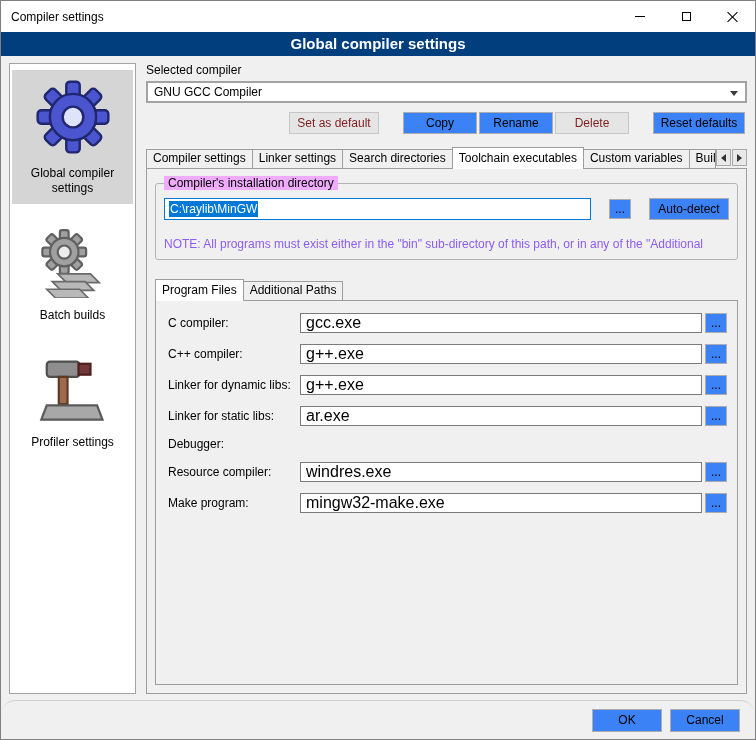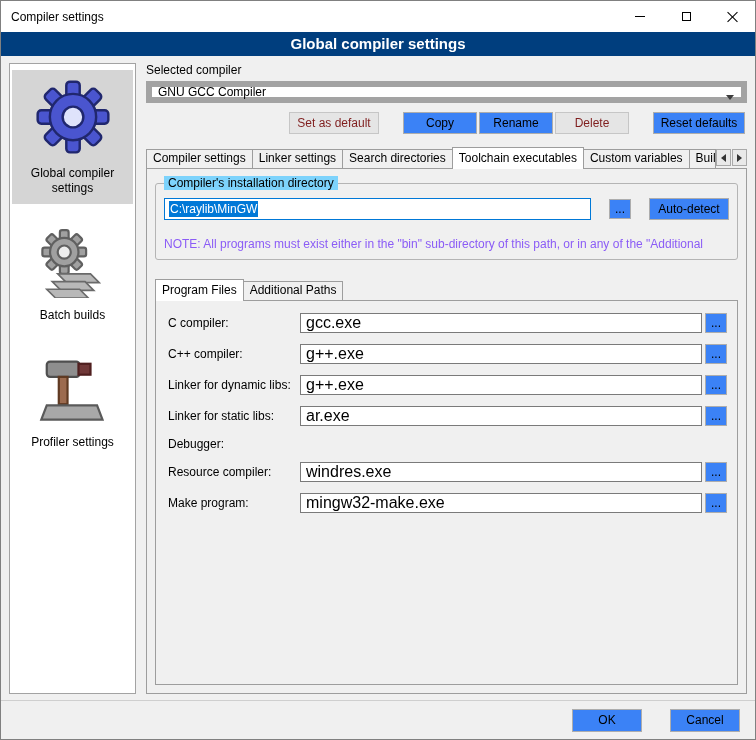--- a/index.html
+++ b/index.html
@@ -40,21 +40,21 @@
   
   .sidebar { width:127px; flex:none; background:#fff; border:1px solid #a3a3a3; padding:6px 2px; overflow:hidden; }
   .side-item { text-align:center; padding:8px 2px 8px; margin-bottom:16px; }
   .side-item.selected { background:#d5d5d5; }
   .side-icon { display:block; margin:0 auto 10px; }
   .side-label { font-size:12px; line-height:1.25; }
   
   .main { flex:1; display:flex; flex-direction:column; min-width:0; }
   .field-caption { margin-bottom:4px; }
   .combo {
-    height:22px; border:6px solid #a3a3a3; background:#fff;
+    height:22px; border:2px solid #a3a3a3; background:#fff;
     display:flex; align-items:center; padding:0 24px 0 6px; position:relative; width:100%;
   }
   .combo.gray { background:#f0f0f0; }
   .combo .arrow { position:absolute; right:7px; top:8px; width:0; height:0;
     border-left:4px solid transparent; border-right:4px solid transparent; border-top:5px solid #3c3c3c; }
   .btn {
     height:22px; background:#3b82f6; border:1px solid #adadad;
     font-family:"Liberation Sans", sans-serif; font-size:12px; color:#000; cursor:default;
   }
   .btn:disabled { color:#7f1d1d; border-color:#c6c6c6; background:#e5e5e5; }
@@ -77,21 +77,21 @@
   .sbtn { width:15px; height:17px; border:1px solid #a9a9a9; background:#e9e9e9;
     display:flex; align-items:center; justify-content:center; margin-left:1px; cursor:default; }
   .tri-left  { width:0; height:0; border-top:4px solid transparent; border-bottom:4px solid transparent; border-right:5px solid #333; }
   .tri-right { width:0; height:0; border-top:4px solid transparent; border-bottom:4px solid transparent; border-left:5px solid #333; }
   .tab-panel {
     flex:1; border:1px solid #9d9d9d; background:#f0f0f0;
     padding:12px 8px 8px 8px; display:flex; flex-direction:column; min-height:0; position:relative; z-index:1;
   }
   
   .groupbox { position:relative; border:1px solid #b4b4b4; border-radius:3px; padding:14px 8px 8px 8px; margin-top:2px; flex:none; }
-  .gb-title { position:absolute; top:-8px; left:8px; background:#7dd3fc; padding:0 4px; }
+  .gb-title { position:absolute; top:-8px; left:8px; background:#f0abfc; padding:0 4px; }
   .dir-row { display:flex; align-items:center; gap:18px; }
   .dir-input {
     flex:1; height:22px; border:1px solid #0078d7; background:#fff;
     display:flex; align-items:center; padding:0 4px; overflow:hidden; white-space:nowrap;
   }
   .dir-input .sel { background:#0078d7; color:#fff; padding:1px 1px; }
   .browse { width:22px; height:20px; flex:none; }
   .autodetect { width:80px; height:22px; flex:none; }
   .note { margin-top:17px; color:#8b5cf6; white-space:nowrap; overflow:hidden; }
   
@@ -104,21 +104,21 @@
   .flabel { width:132px; flex:none; }
   .finput {
     flex:1; height:20px; border:1px solid #7a7a7a; background:#fff;
     padding:0 5px; font-family:"Liberation Sans", sans-serif; font-size:16px; min-width:0;
   }
   .frow .browse { margin-left:3px; }
   .frow .combo { height:22px; }
   
   .footer {
     flex:none; height:39px; border-top:1px solid #cfcfcf; background:#f0f0f0;
-    display:flex; align-items:center; justify-content:flex-end; padding:0 15px; gap:28px;
+    display:flex; align-items:center; justify-content:flex-end; padding:0 15px; gap:8px;border-radius:15px;
   }
   .footer .btn { width:70px; height:23px; }
 </style>
 </head>
 <body>
 
 <div class="window">
 
   <div class="titlebar">
     <span class="title">Compiler settings</span>

